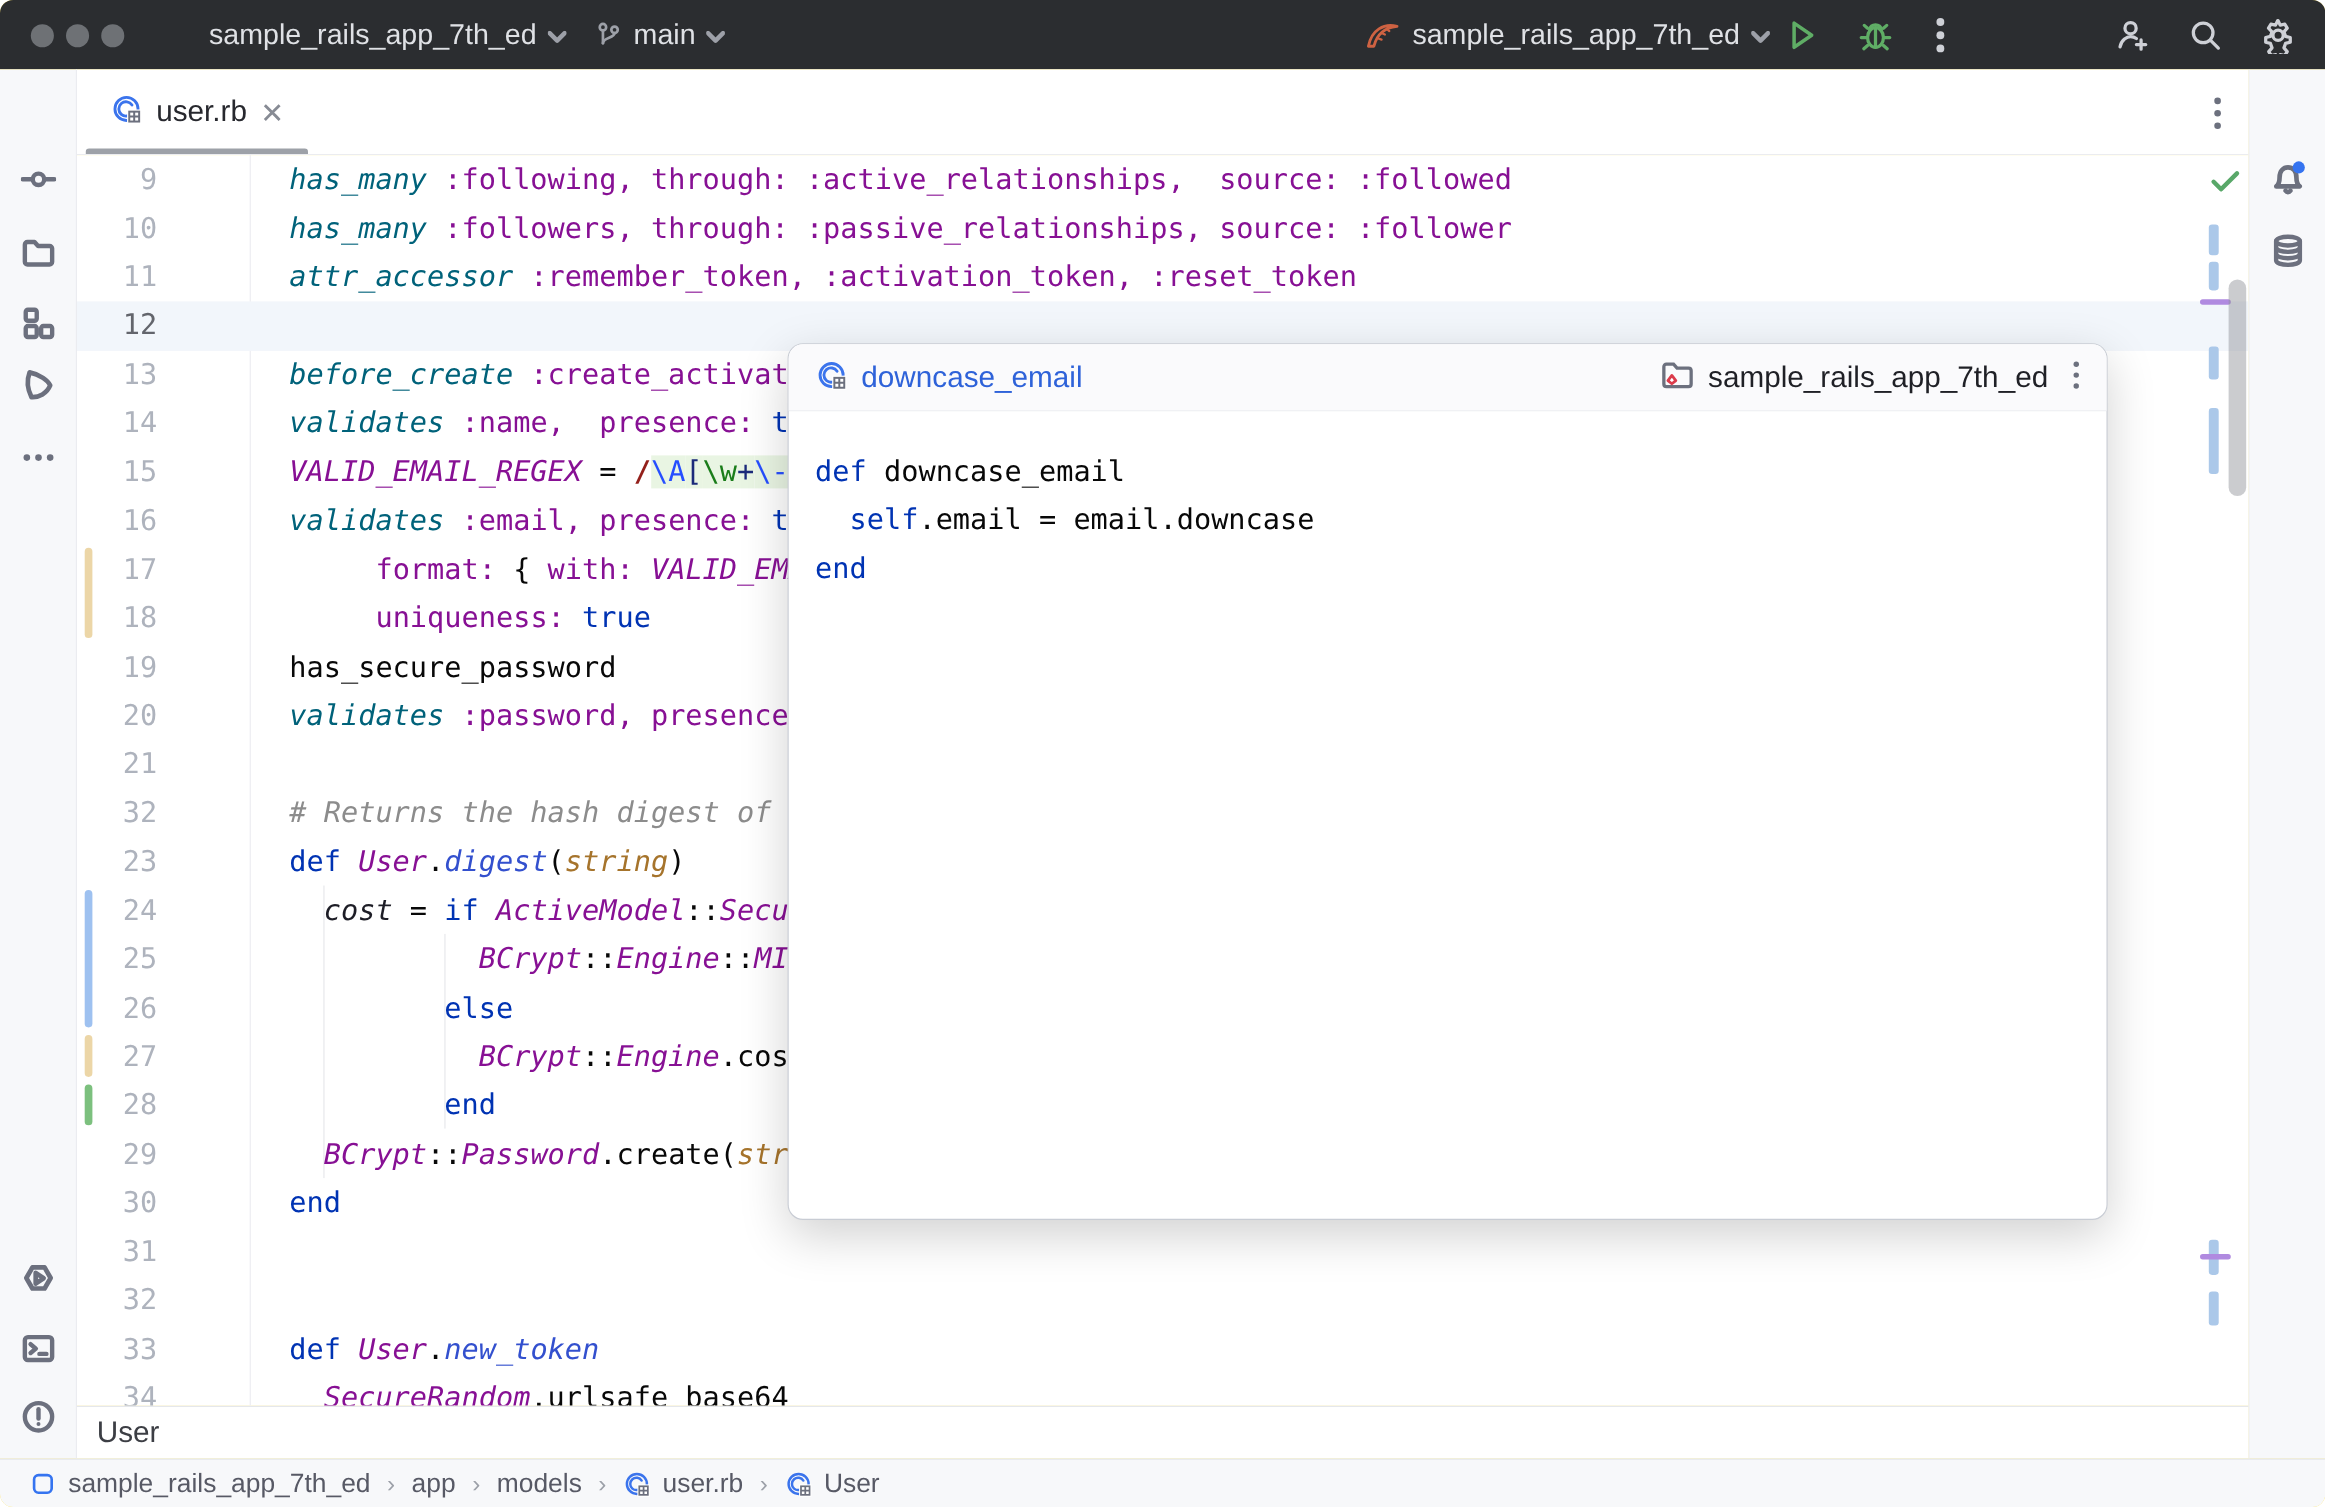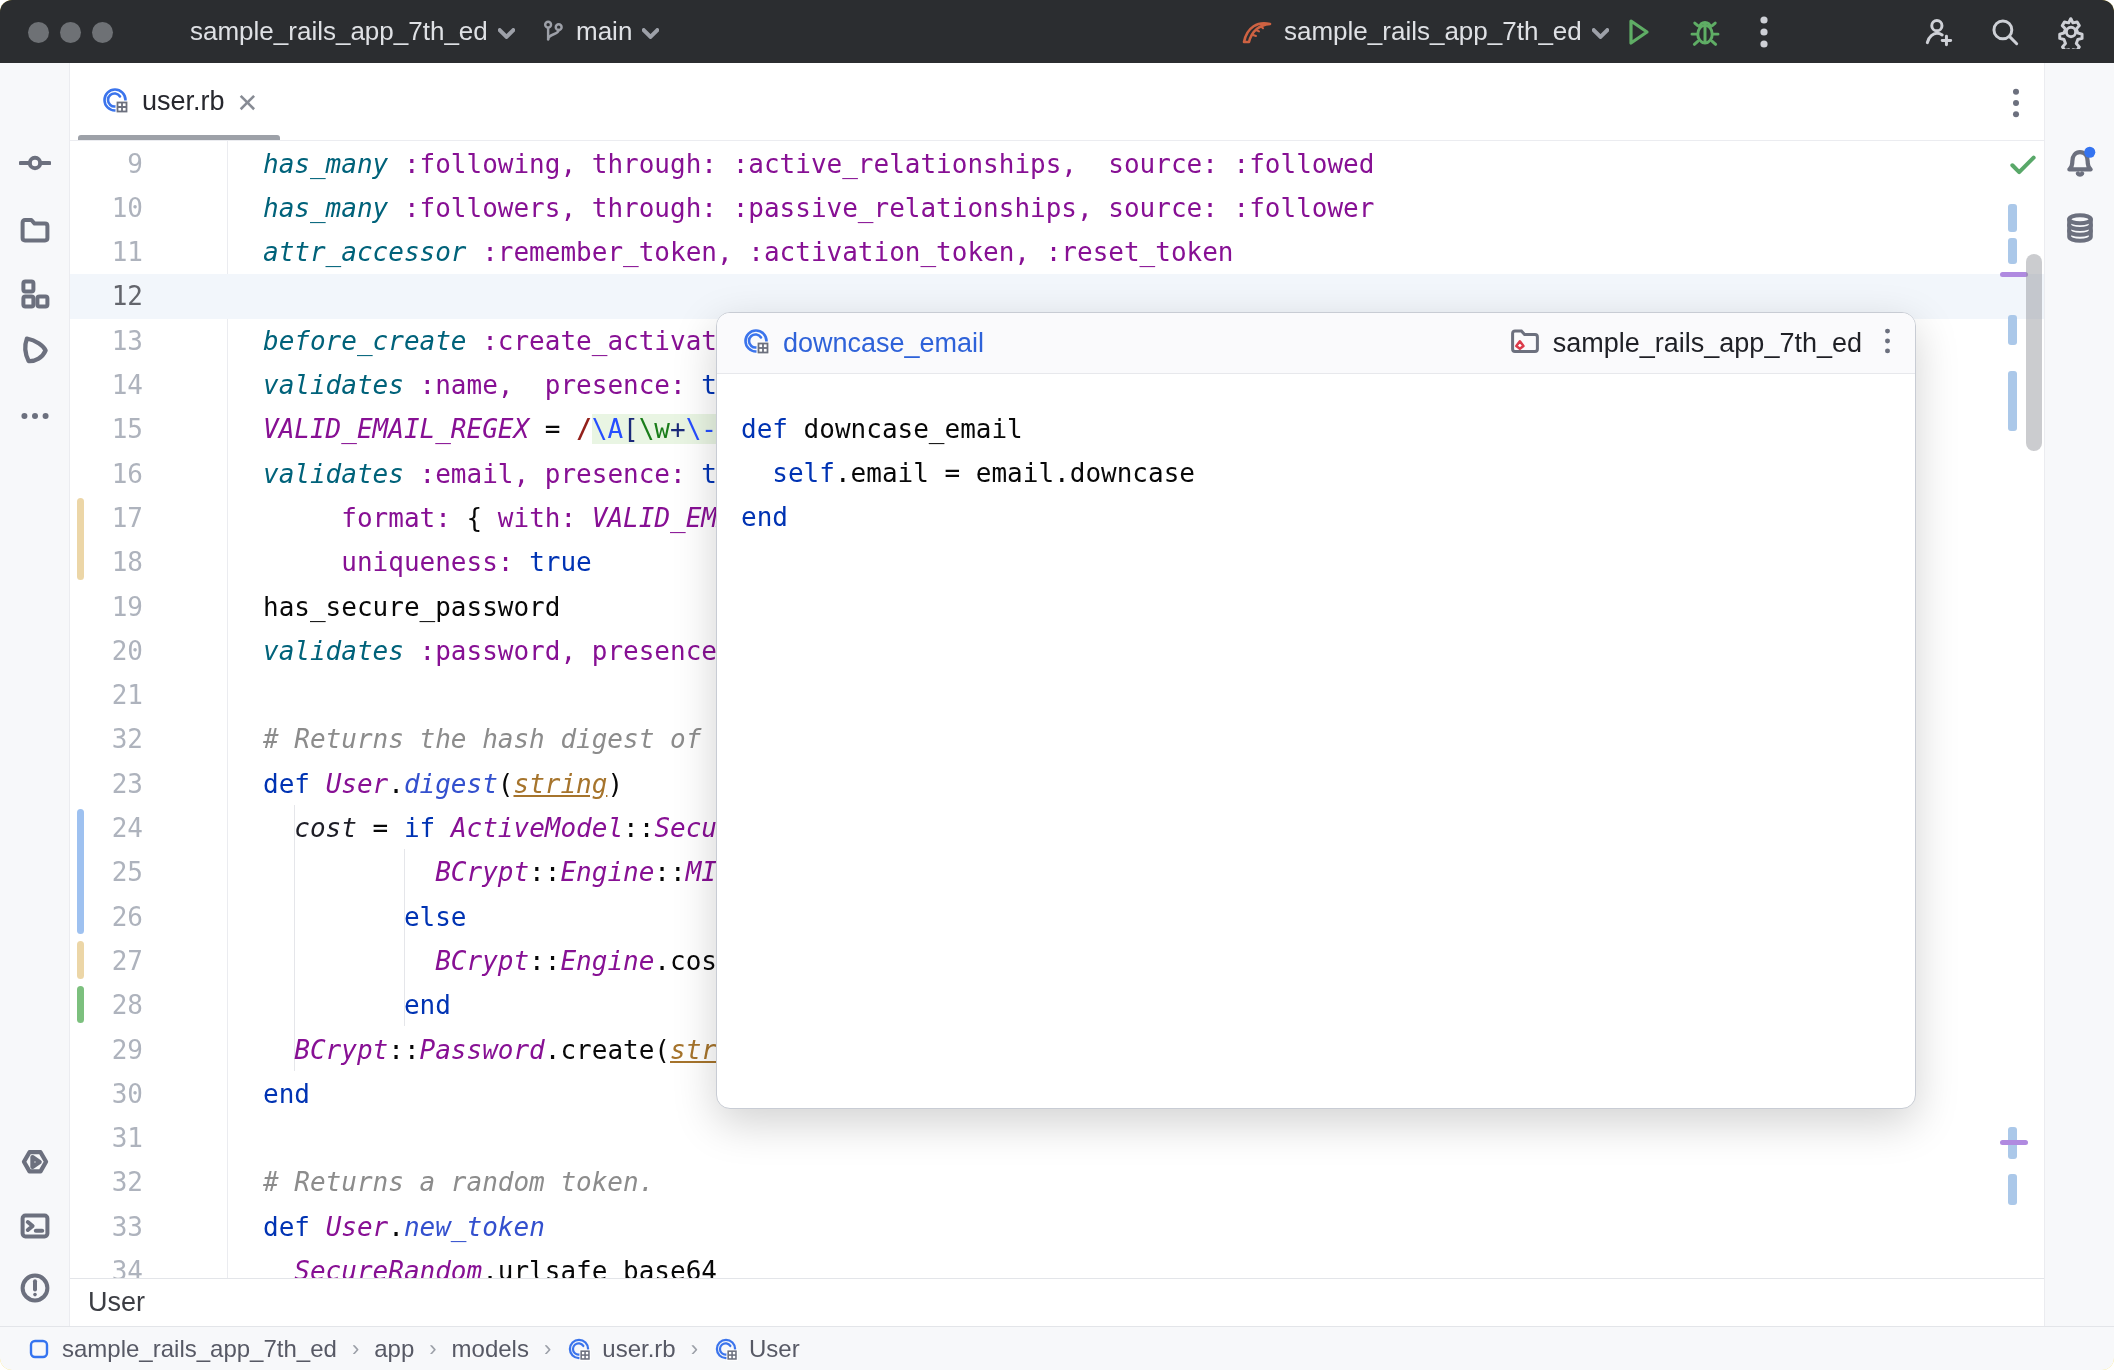--- a/index.html
+++ b/index.html
@@ -41,21 +41,21 @@
   .line.active{background:#f2f6fb;}
   .line.active .num{color:#63656c;text-align:right;}
   .line .codetxt{margin-left:120px;color:#080808;}
   .tk-t{color:#080808;}
   .tk-k{color:#0033b3;}
   .tk-s{color:#871094;}
   .tk-d{color:#00627a;font-style:italic;}
   .tk-c{color:#8c8c8c;font-style:italic;}
   .tk-C{color:#871094;font-style:italic;}
   .tk-m{color:#3350ce;font-style:italic;}
-  .tk-p{color:#a6742c;font-style:italic;text-decoration:underline;}
+  .tk-p{color:#a6742c;font-style:italic;}
   .tk-v{color:#1d1d26;font-style:italic;}
   .tk-hl{color:#871094;background:#e6dff6;border-radius:2px;}
   .tk-rd{color:#93201b;font-weight:bold;}
   .tk-r{color:#264eff;background:#e9f5e3;}
   .tk-r2{color:#1b2a7a;background:#e9f5e3;}
   .tk-rg{color:#1a7d1a;background:#e9f5e3;}
   .gutter-mark{position:absolute;left:7px;width:7px;border-radius:4px;}
   .gm-modified{background:#ecd6a7;}
   .gm-blue{background:#9ec1f0;}
   .gm-added{background:#7cc07e;}
@@ -326,21 +326,21 @@
         <div class="line" style="top: 575.9px;"><span class="num">32</span><span class="codetxt"><span class="tk-c"># Returns the hash digest of the given string.</span></span></div>
         <div class="line" style="top: 620.2px;"><span class="num">23</span><span class="codetxt"><span class="tk-k">def</span><span class="tk-t"> </span><span class="tk-C">User</span><span class="tk-t">.</span><span class="tk-m">digest</span><span class="tk-t">(</span><span class="tk-p">string</span><span class="tk-t">)</span></span></div>
         <div class="line" style="top: 664.5px;"><span class="num">24</span><span class="codetxt"><span class="tk-t">  </span><span class="tk-v">cost</span><span class="tk-t"> = </span><span class="tk-k">if</span><span class="tk-t"> </span><span class="tk-C">ActiveModel</span><span class="tk-t">::</span><span class="tk-C">SecurePassword</span><span class="tk-t">.min_cost</span></span></div>
         <div class="line" style="top: 708.8px;"><span class="num">25</span><span class="codetxt"><span class="tk-t">           </span><span class="tk-C">BCrypt</span><span class="tk-t">::</span><span class="tk-C">Engine</span><span class="tk-t">::</span><span class="tk-C">MIN_COST</span></span></div>
         <div class="line" style="top: 753.1px;"><span class="num">26</span><span class="codetxt"><span class="tk-t">         </span><span class="tk-k">else</span></span></div>
         <div class="line" style="top: 797.4px;"><span class="num">27</span><span class="codetxt"><span class="tk-t">           </span><span class="tk-C">BCrypt</span><span class="tk-t">::</span><span class="tk-C">Engine</span><span class="tk-t">.cost</span></span></div>
         <div class="line" style="top: 841.7px;"><span class="num">28</span><span class="codetxt"><span class="tk-t">         </span><span class="tk-k">end</span></span></div>
         <div class="line" style="top: 886px;"><span class="num">29</span><span class="codetxt"><span class="tk-t">  </span><span class="tk-C">BCrypt</span><span class="tk-t">::</span><span class="tk-C">Password</span><span class="tk-t">.create(</span><span class="tk-p">string</span><span class="tk-t">, </span><span class="tk-s">cost:</span><span class="tk-t"> </span><span class="tk-v">cost</span><span class="tk-t">)</span></span></div>
         <div class="line" style="top: 930.3px;"><span class="num">30</span><span class="codetxt"><span class="tk-k">end</span></span></div>
         <div class="line" style="top: 974.6px;"><span class="num">31</span><span class="codetxt"></span></div>
-        <div class="line" style="top: 1018.9px;"><span class="num">32</span><span class="codetxt"><span class="tk-c"># Returns a random token.</span></span></div>
+        <div class="line" style="top: 1018.9px;"><span class="num">32</span></div>
         <div class="line" style="top: 1063.2px;"><span class="num">33</span><span class="codetxt"><span class="tk-k">def</span><span class="tk-t"> </span><span class="tk-C">User</span><span class="tk-t">.</span><span class="tk-m">new_token</span></span></div>
         <div class="line" style="top: 1107.5px;"><span class="num">34</span><span class="codetxt"><span class="tk-t">  </span><span class="tk-C">SecureRandom</span><span class="tk-t">.urlsafe_base64</span></span></div>
       </div>
     <div id="markers-layer">
         <div class="gutter-mark gm-modified" style="top: 357.4px; height: 81.6px;"></div>
         <div class="gutter-mark gm-blue" style="top: 667.5px; height: 125.9px;"></div>
         <div class="gutter-mark gm-modified" style="top: 800.4px; height: 37.3px;"></div>
         <div class="gutter-mark gm-added" style="top: 844.7px; height: 37.3px;"></div>
       </div>
 

